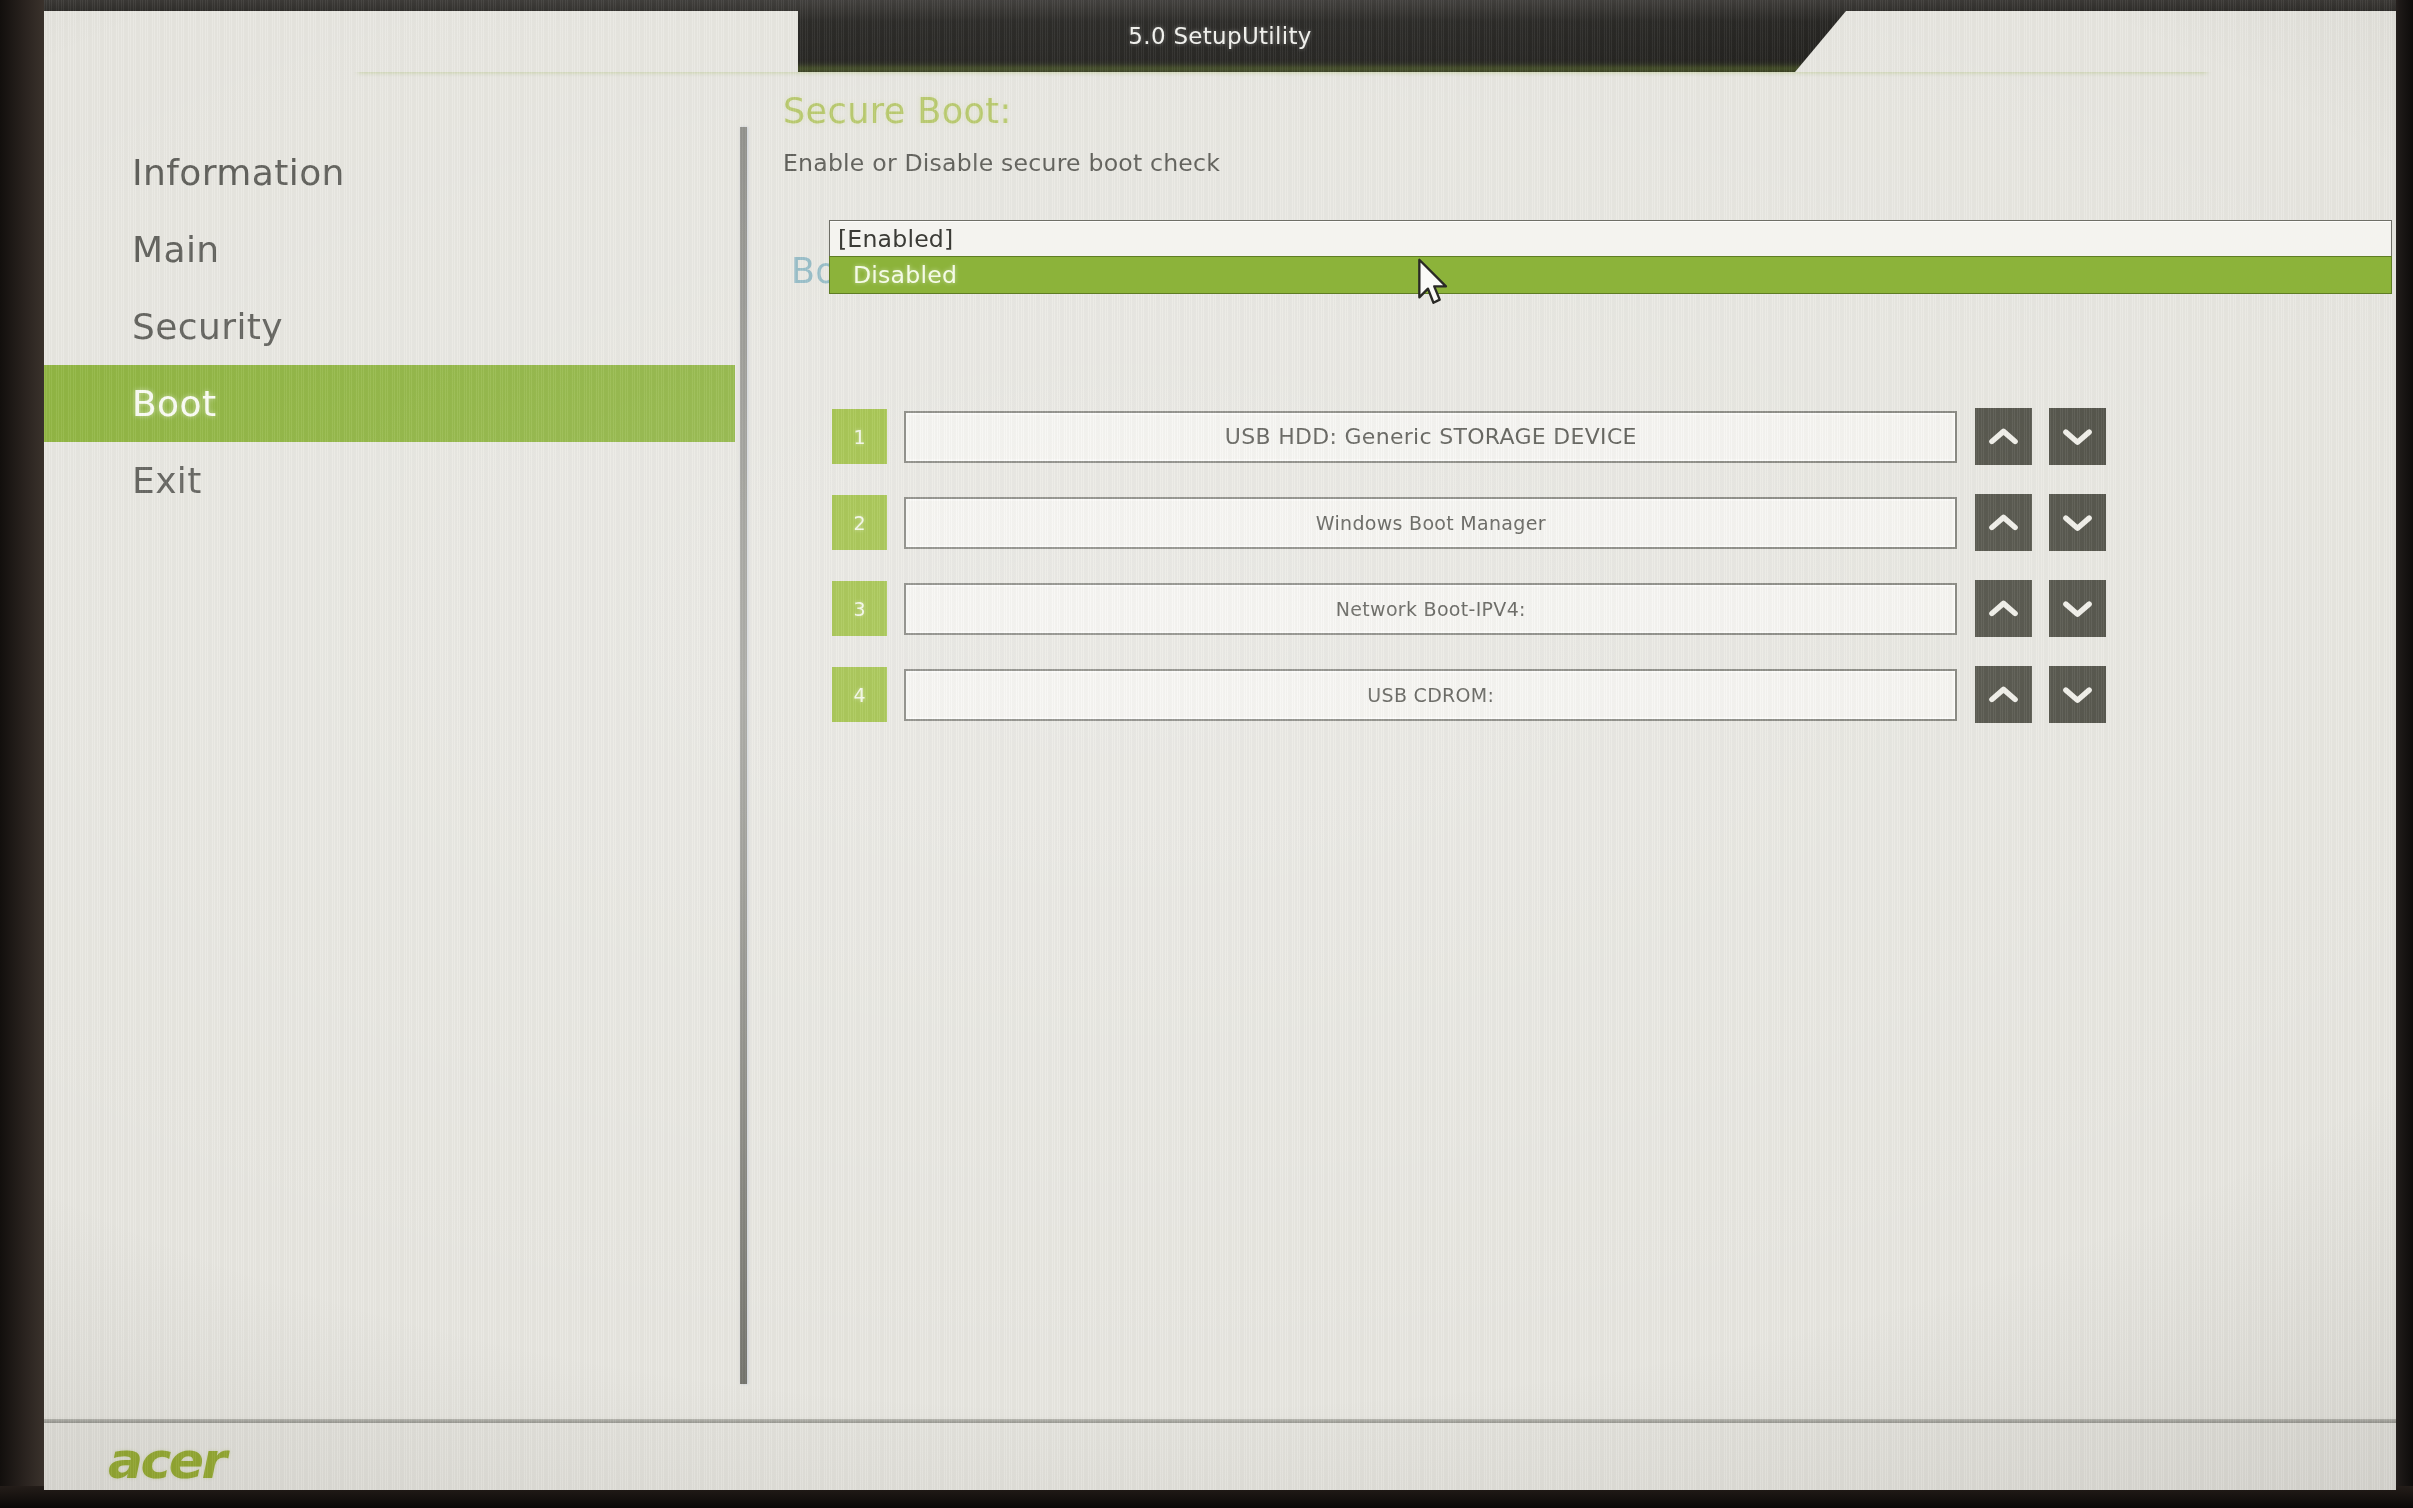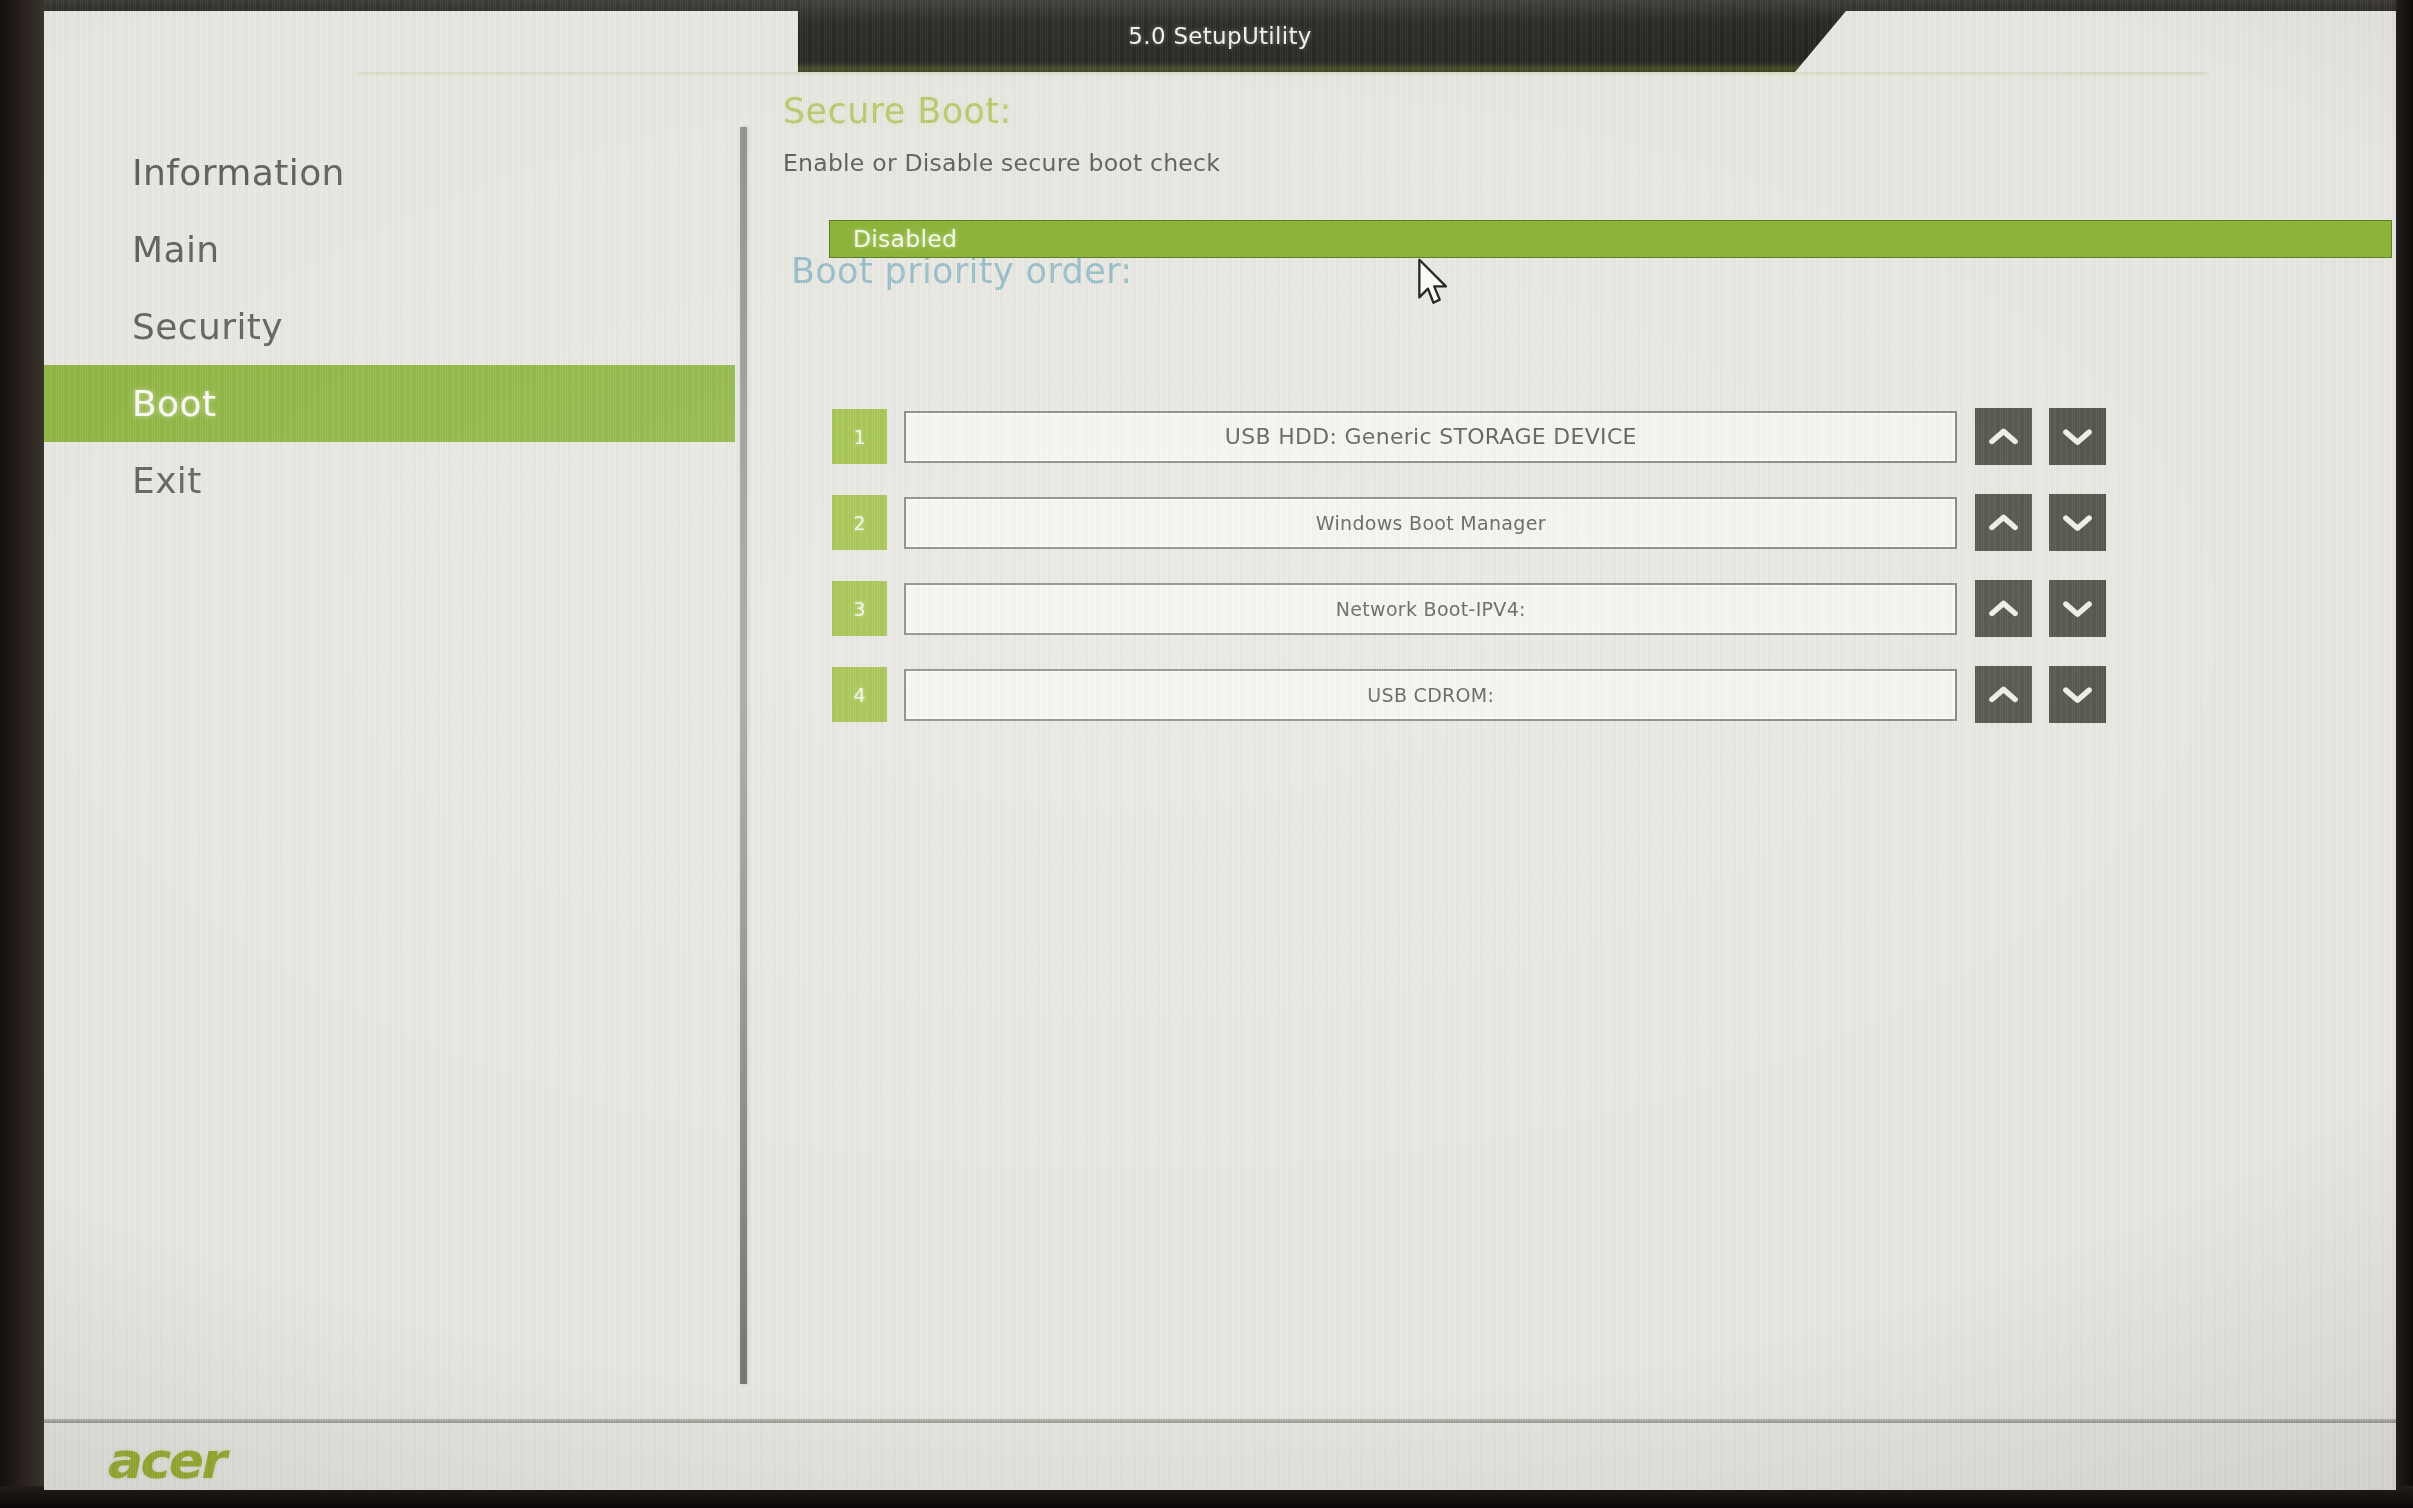--- a/index.html
+++ b/index.html
@@ -147,20 +147,21 @@
     <div id="vsep"></div>
 
     <div id="content">
 
       <div id="secure-title">Secure Boot:</div>
       <div id="secure-desc">Enable or Disable secure boot check</div>
 
       <div id="boot-order-title">Boot priority order:</div>
 
       <div id="dropdown">
+        <div class="dd-row value">[Enabled]</div>
         <div class="dd-row option-selected">Disabled</div>
       </div>
 
       <div id="boot-list">
 
         <div class="boot-row">
           <div class="rank">1</div>
           <div class="dev-box">
             <span class="dev-label big">USB HDD: Generic STORAGE DEVICE</span>
           </div>

